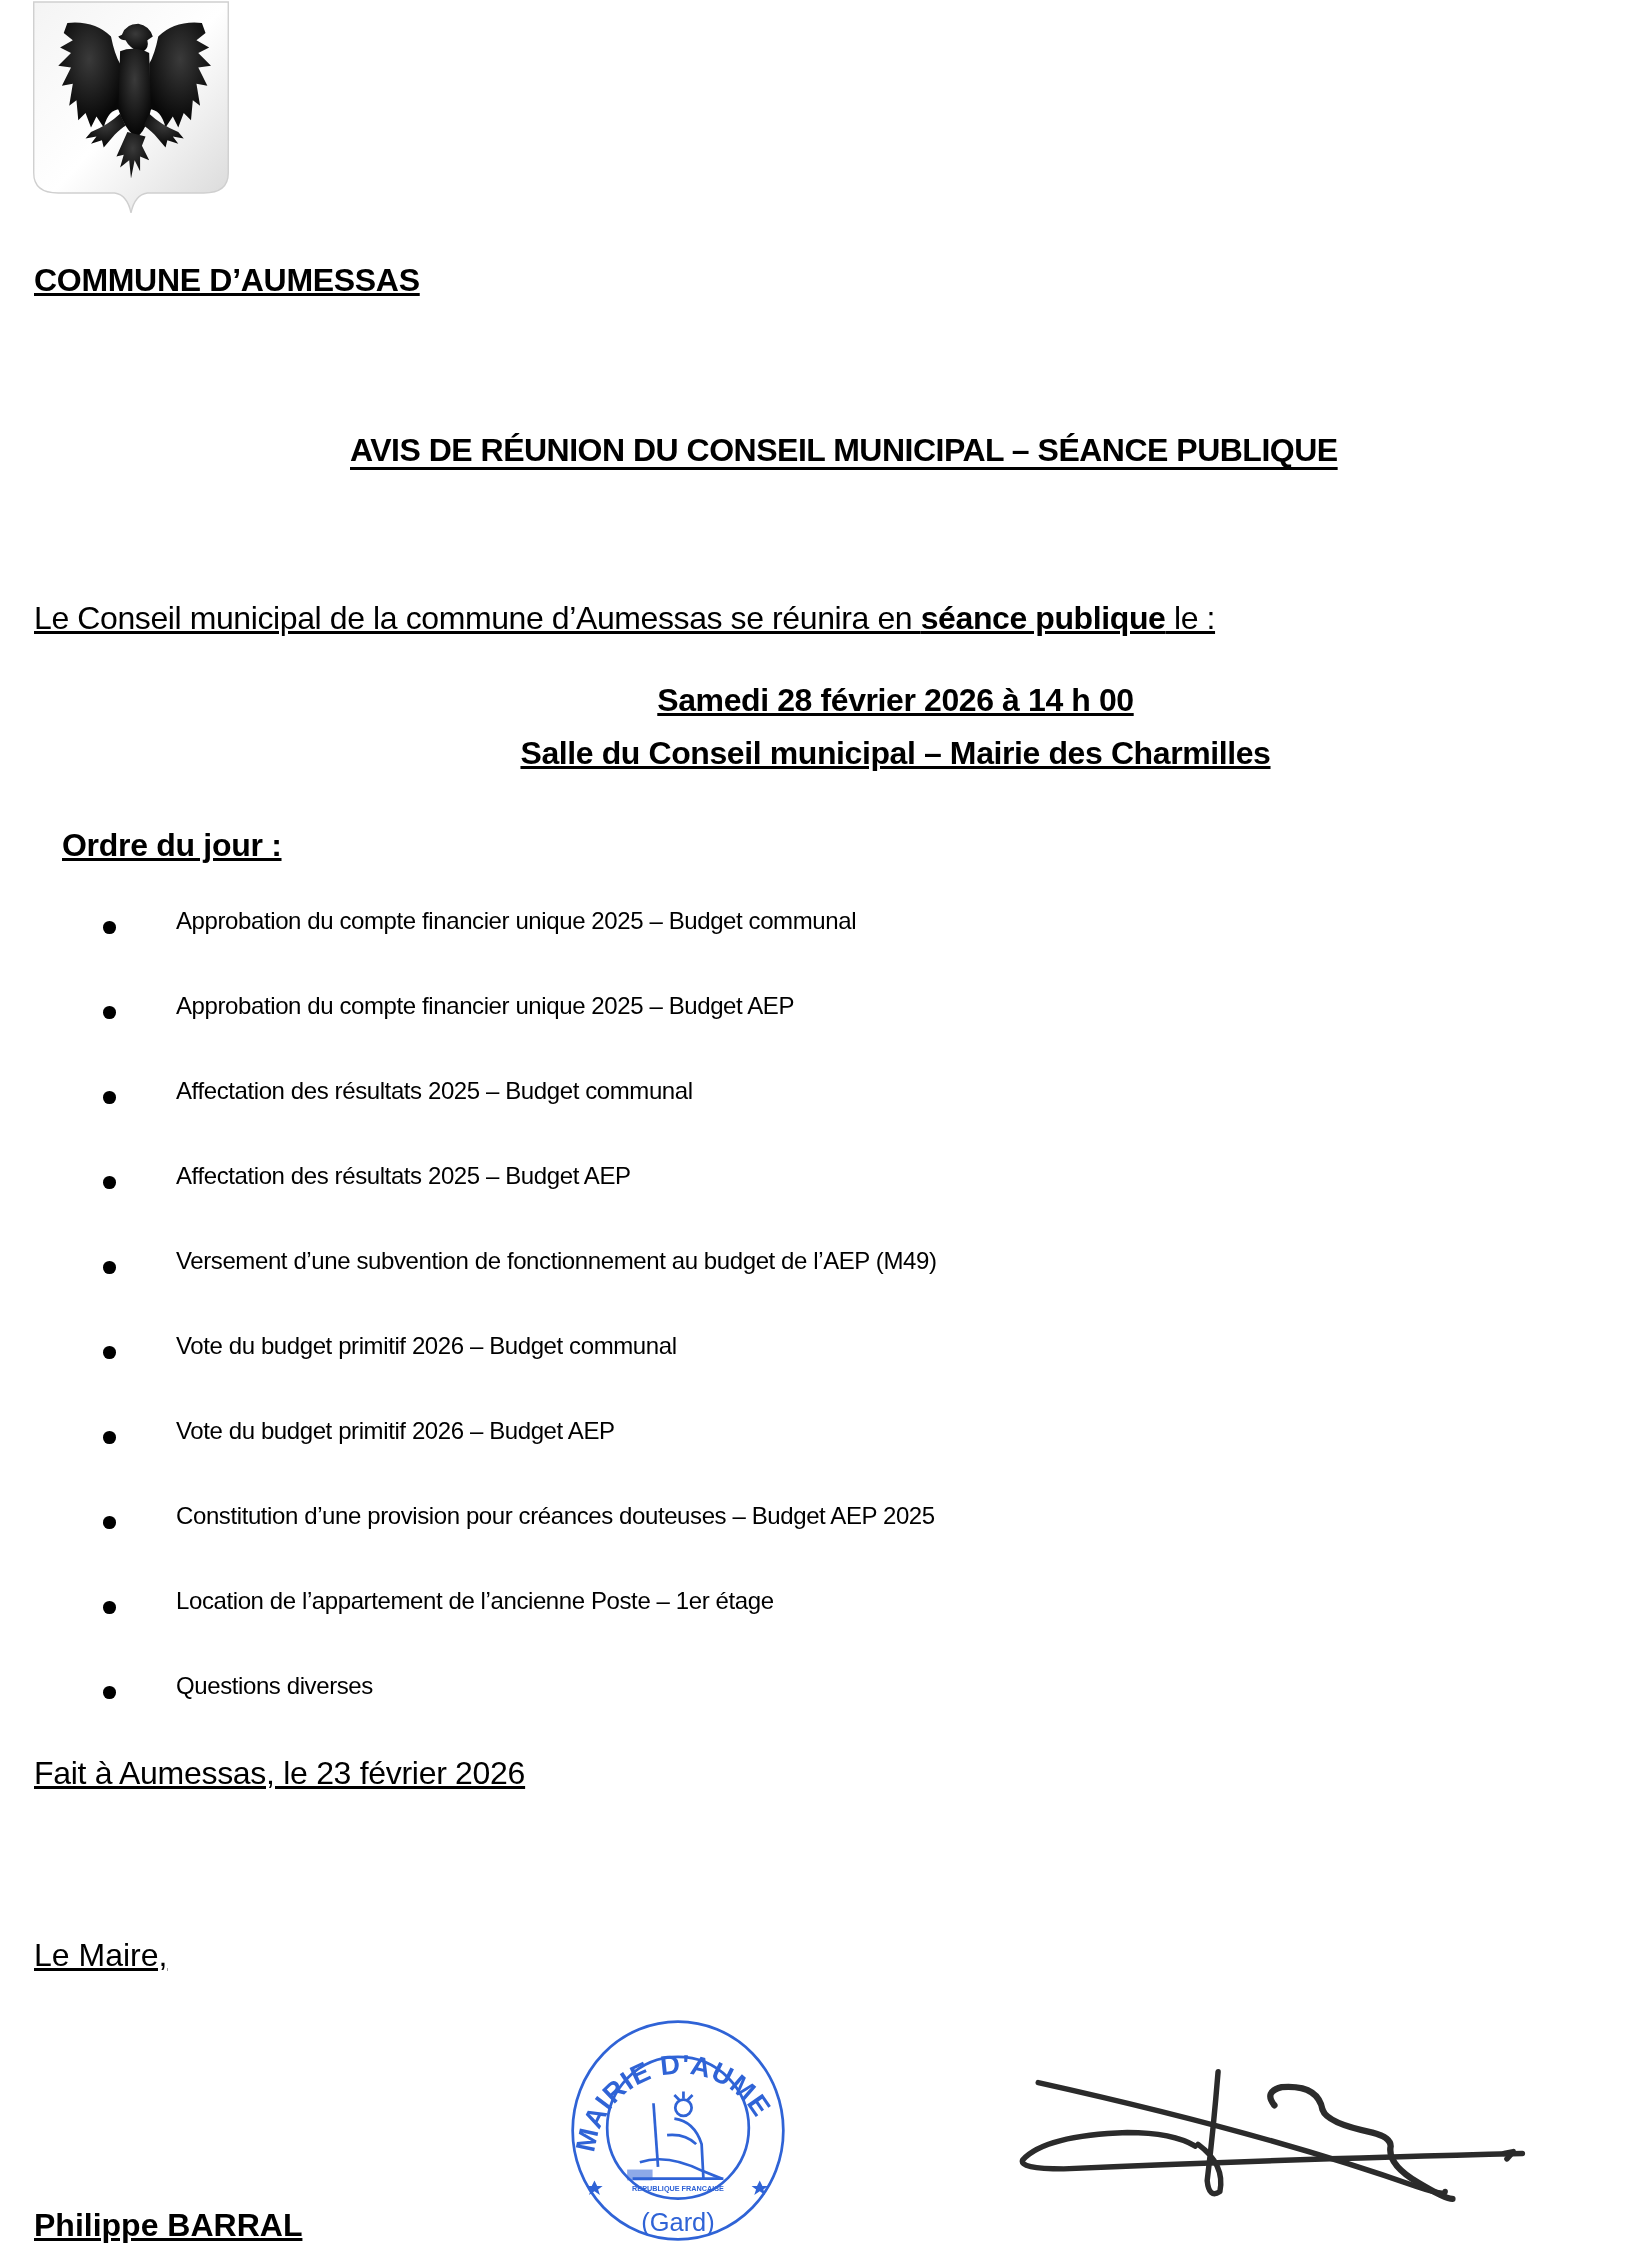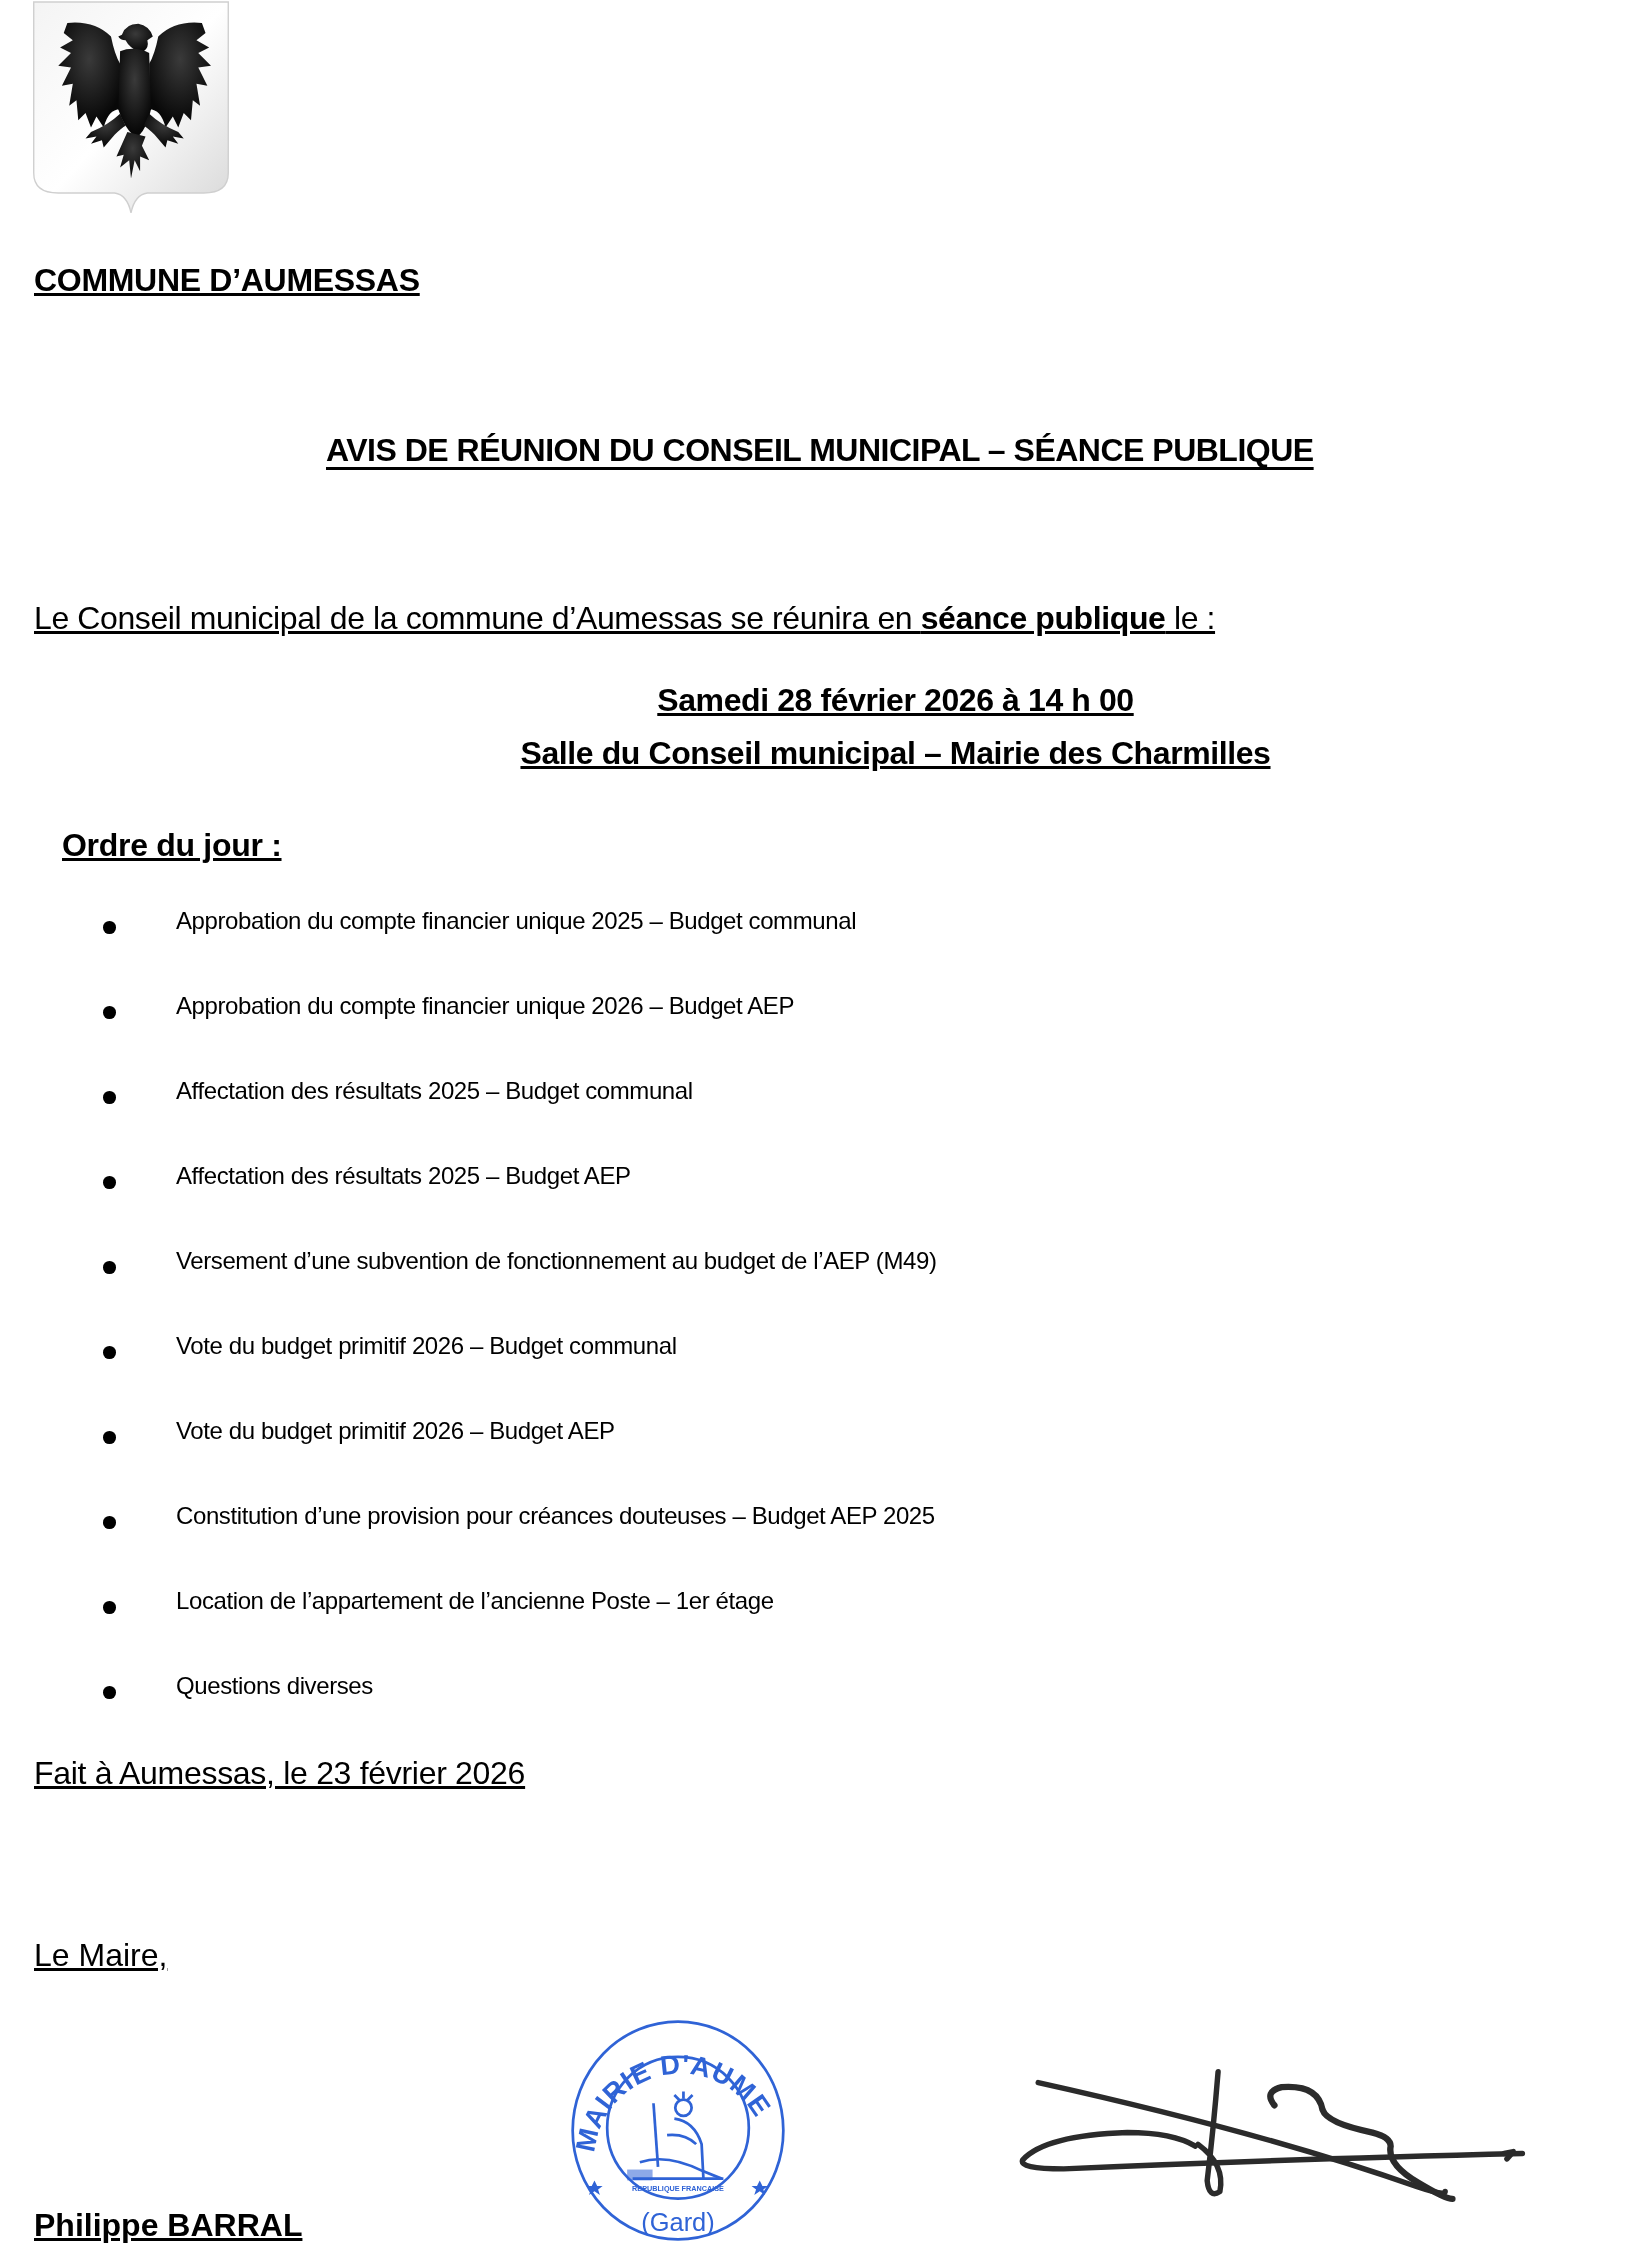--- a/index.html
+++ b/index.html
@@ -2,21 +2,21 @@
 <html style="font-size:14.5px"><head>
 <meta charset="utf-8">
 <style>
   html, body { margin: 0; padding: 0; background: #ffffff; }
   body { width: 1629px; height: 2263px; position: relative; overflow: hidden;
          font-family: "Liberation Sans", sans-serif; color: #000; }
   .abs { position: absolute; white-space: nowrap; text-decoration: underline; }
   .bold { font-weight: bold; }
   .crest { position: absolute; left: 31px; top: 0px; width: 200px; height: 215px; }
   .header { left: 34px; top: 262px; font-size: 32px; font-weight: bold; letter-spacing: -0.3px; }
-  .title { left: 326px; top: 432px; font-size: 32px; font-weight: bold; text-decoration: underline;
+  .title { left: 350px; top: 432px; font-size: 32px; font-weight: bold; text-decoration: underline;
            text-underline-offset: 5.5px; text-decoration-thickness: 2.7px; letter-spacing: -0.5px; }
   .intro { left: 34px; top: 600px; font-size: 32px; letter-spacing: -0.4px; }
   .center-line { left: 0; width: 1791px; text-align: center; font-size: 32px; font-weight: bold; letter-spacing: -0.4px; }
   .date-line { top: 682px; }
   .place-line { top: 735px; }
   .agenda-heading { left: 34px; top: 827px; font-size: 32px; font-weight: bold; letter-spacing: -0.3px; margin-left: 28px; }
   .agenda { position: absolute; left: 0; top: 907px; margin: 0; padding: 0; list-style: none; }
   .agenda li { position: relative; height: 85px; }
   .agenda .bullet { position: absolute; left: 103px; top: 1.8px; width: 12.7px; height: 12.7px; margin-top: 12.7px;
                     border-radius: 50%; background: #000; }
@@ -73,21 +73,21 @@
 
 <div class="abs agenda-heading">Ordre du jour :</div>
 
 <ul class="agenda">
   <li>
       <span class="bullet"></span>
       <span class="item-text">Approbation du compte financier unique 2025 – Budget communal</span>
     </li>
   <li>
       <span class="bullet"></span>
-      <span class="item-text">Approbation du compte financier unique 2026 – Budget AEP</span>
+      <span class="item-text">Approbation du compte financier unique 2025 – Budget AEP</span>
     </li>
   <li>
       <span class="bullet"></span>
       <span class="item-text">Affectation des résultats 2025 – Budget communal</span>
     </li>
   <li>
       <span class="bullet"></span>
       <span class="item-text">Affectation des résultats 2025 – Budget AEP</span>
     </li>
   <li>

